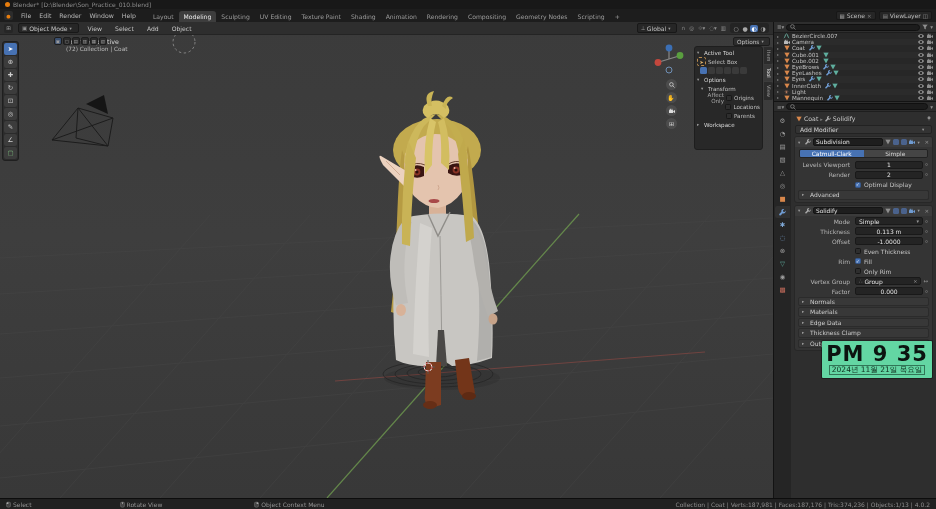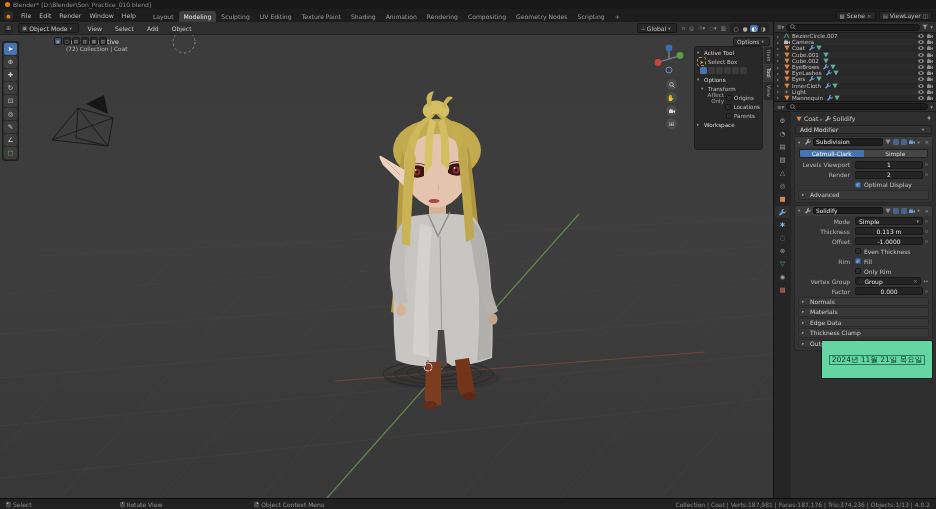--- a/index.html
+++ b/index.html
@@ -927,20 +927,21 @@
               <span class="chev">▸</span>
               <span>Output Vertex Groups</span>
             </div>
           <div style="height:2px"></div>
         </div>
       </div>
     </div>
   </div>
 
   <div id="clock">
+    <div class="time">PM 9 35</div>
     <div class="date">2024년 11월 21일 목요일</div>
   </div>
 
   <div id="statusbar">
     <span class="hint">
       <svg width="5" height="7" viewBox="0 0 8 10">
           <use href="#i-mouse-l"></use>
         </svg>
       <span>Select</span>
     </span>

